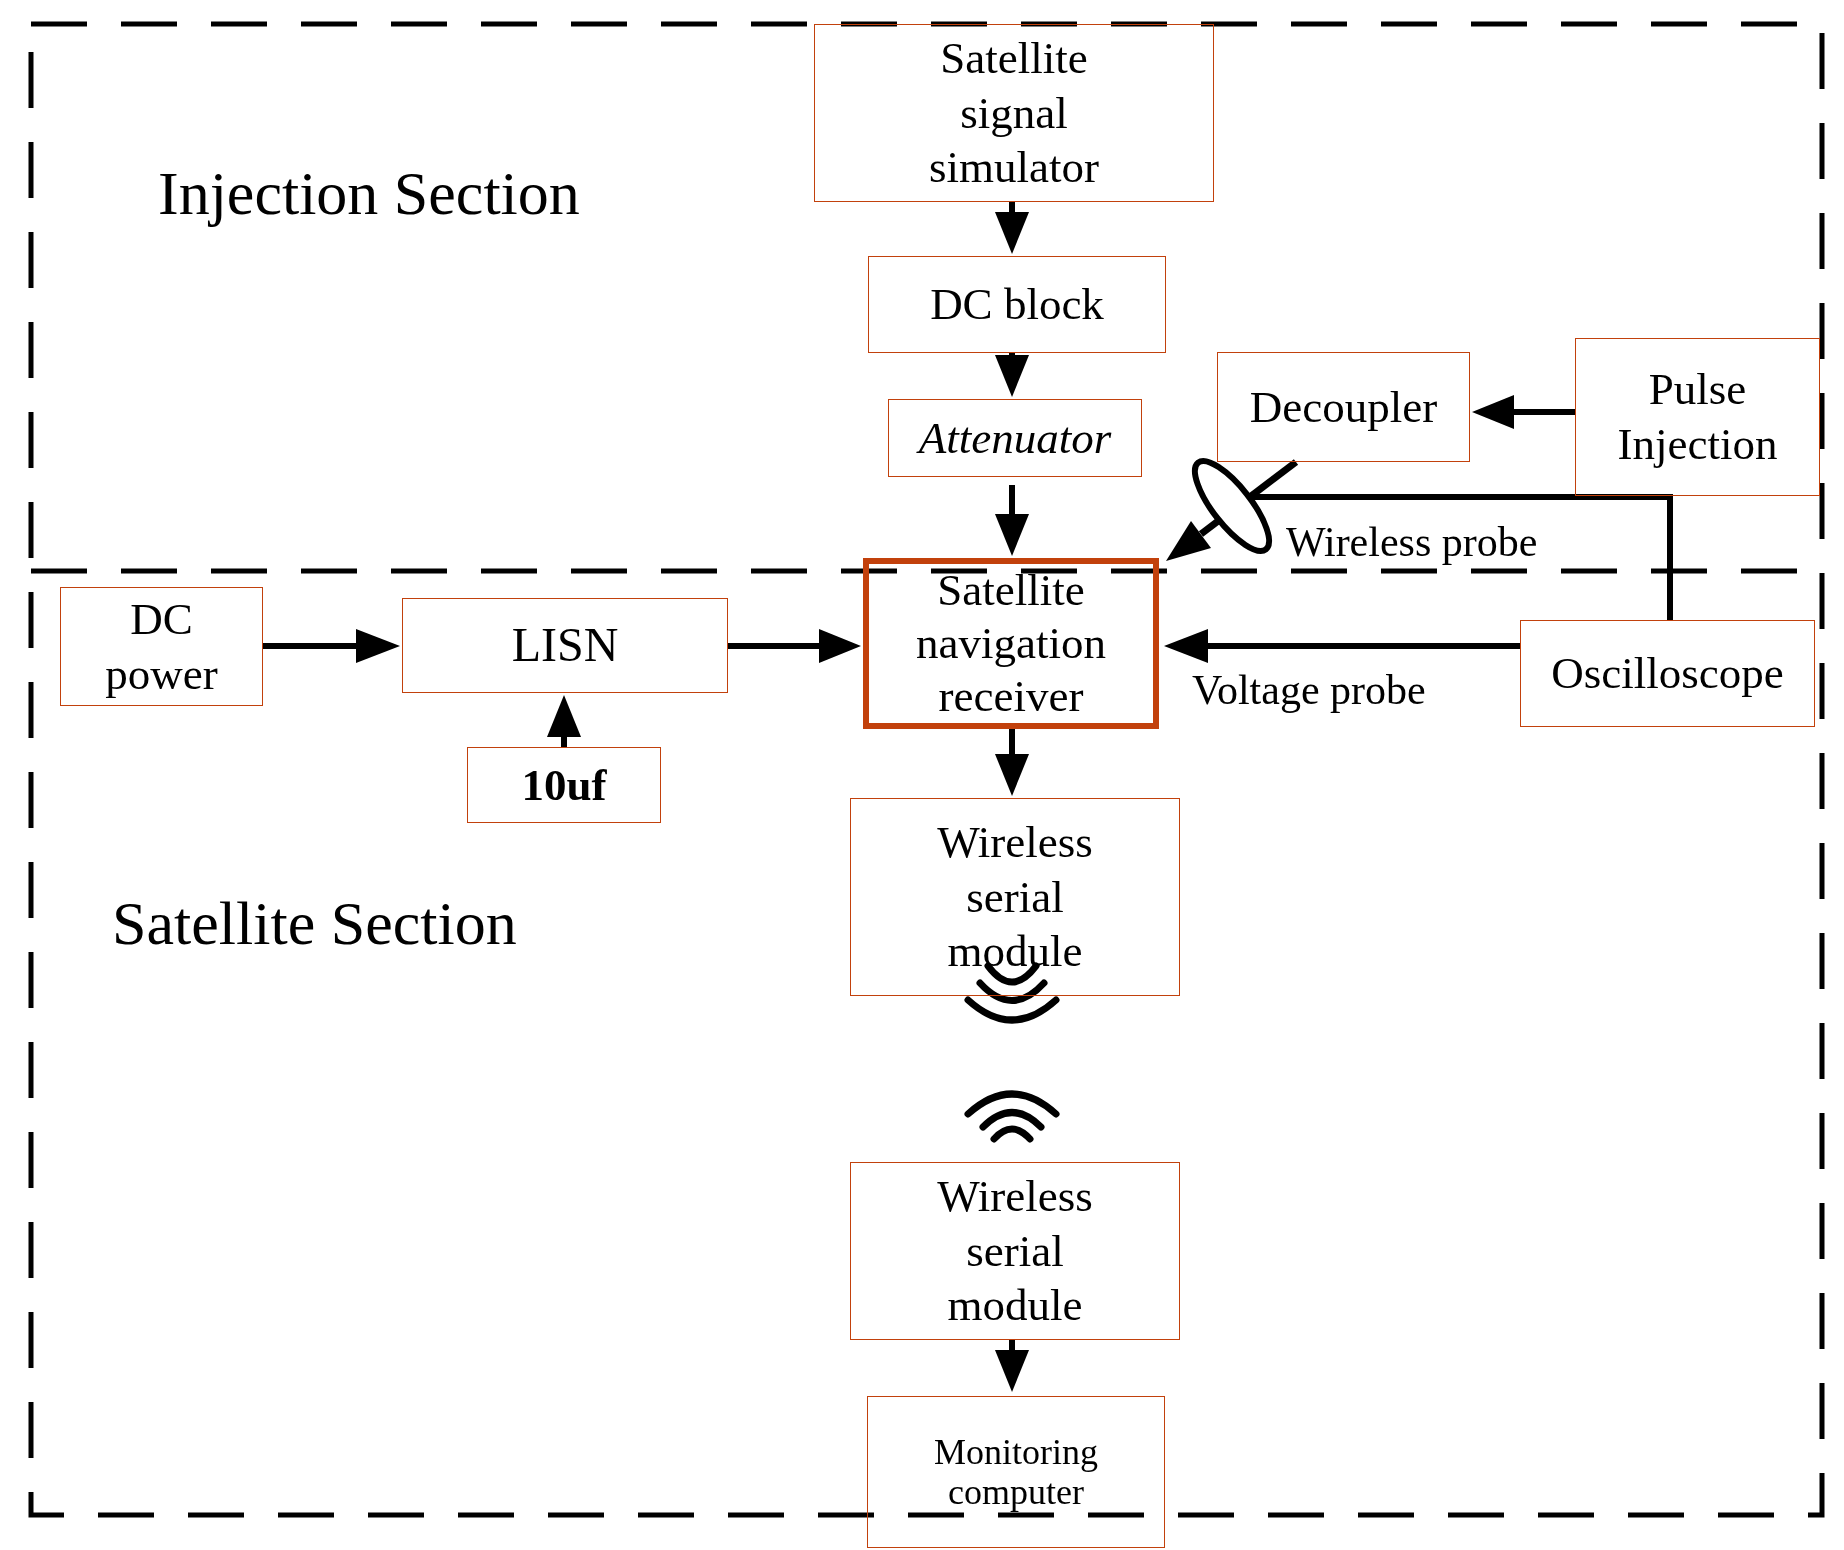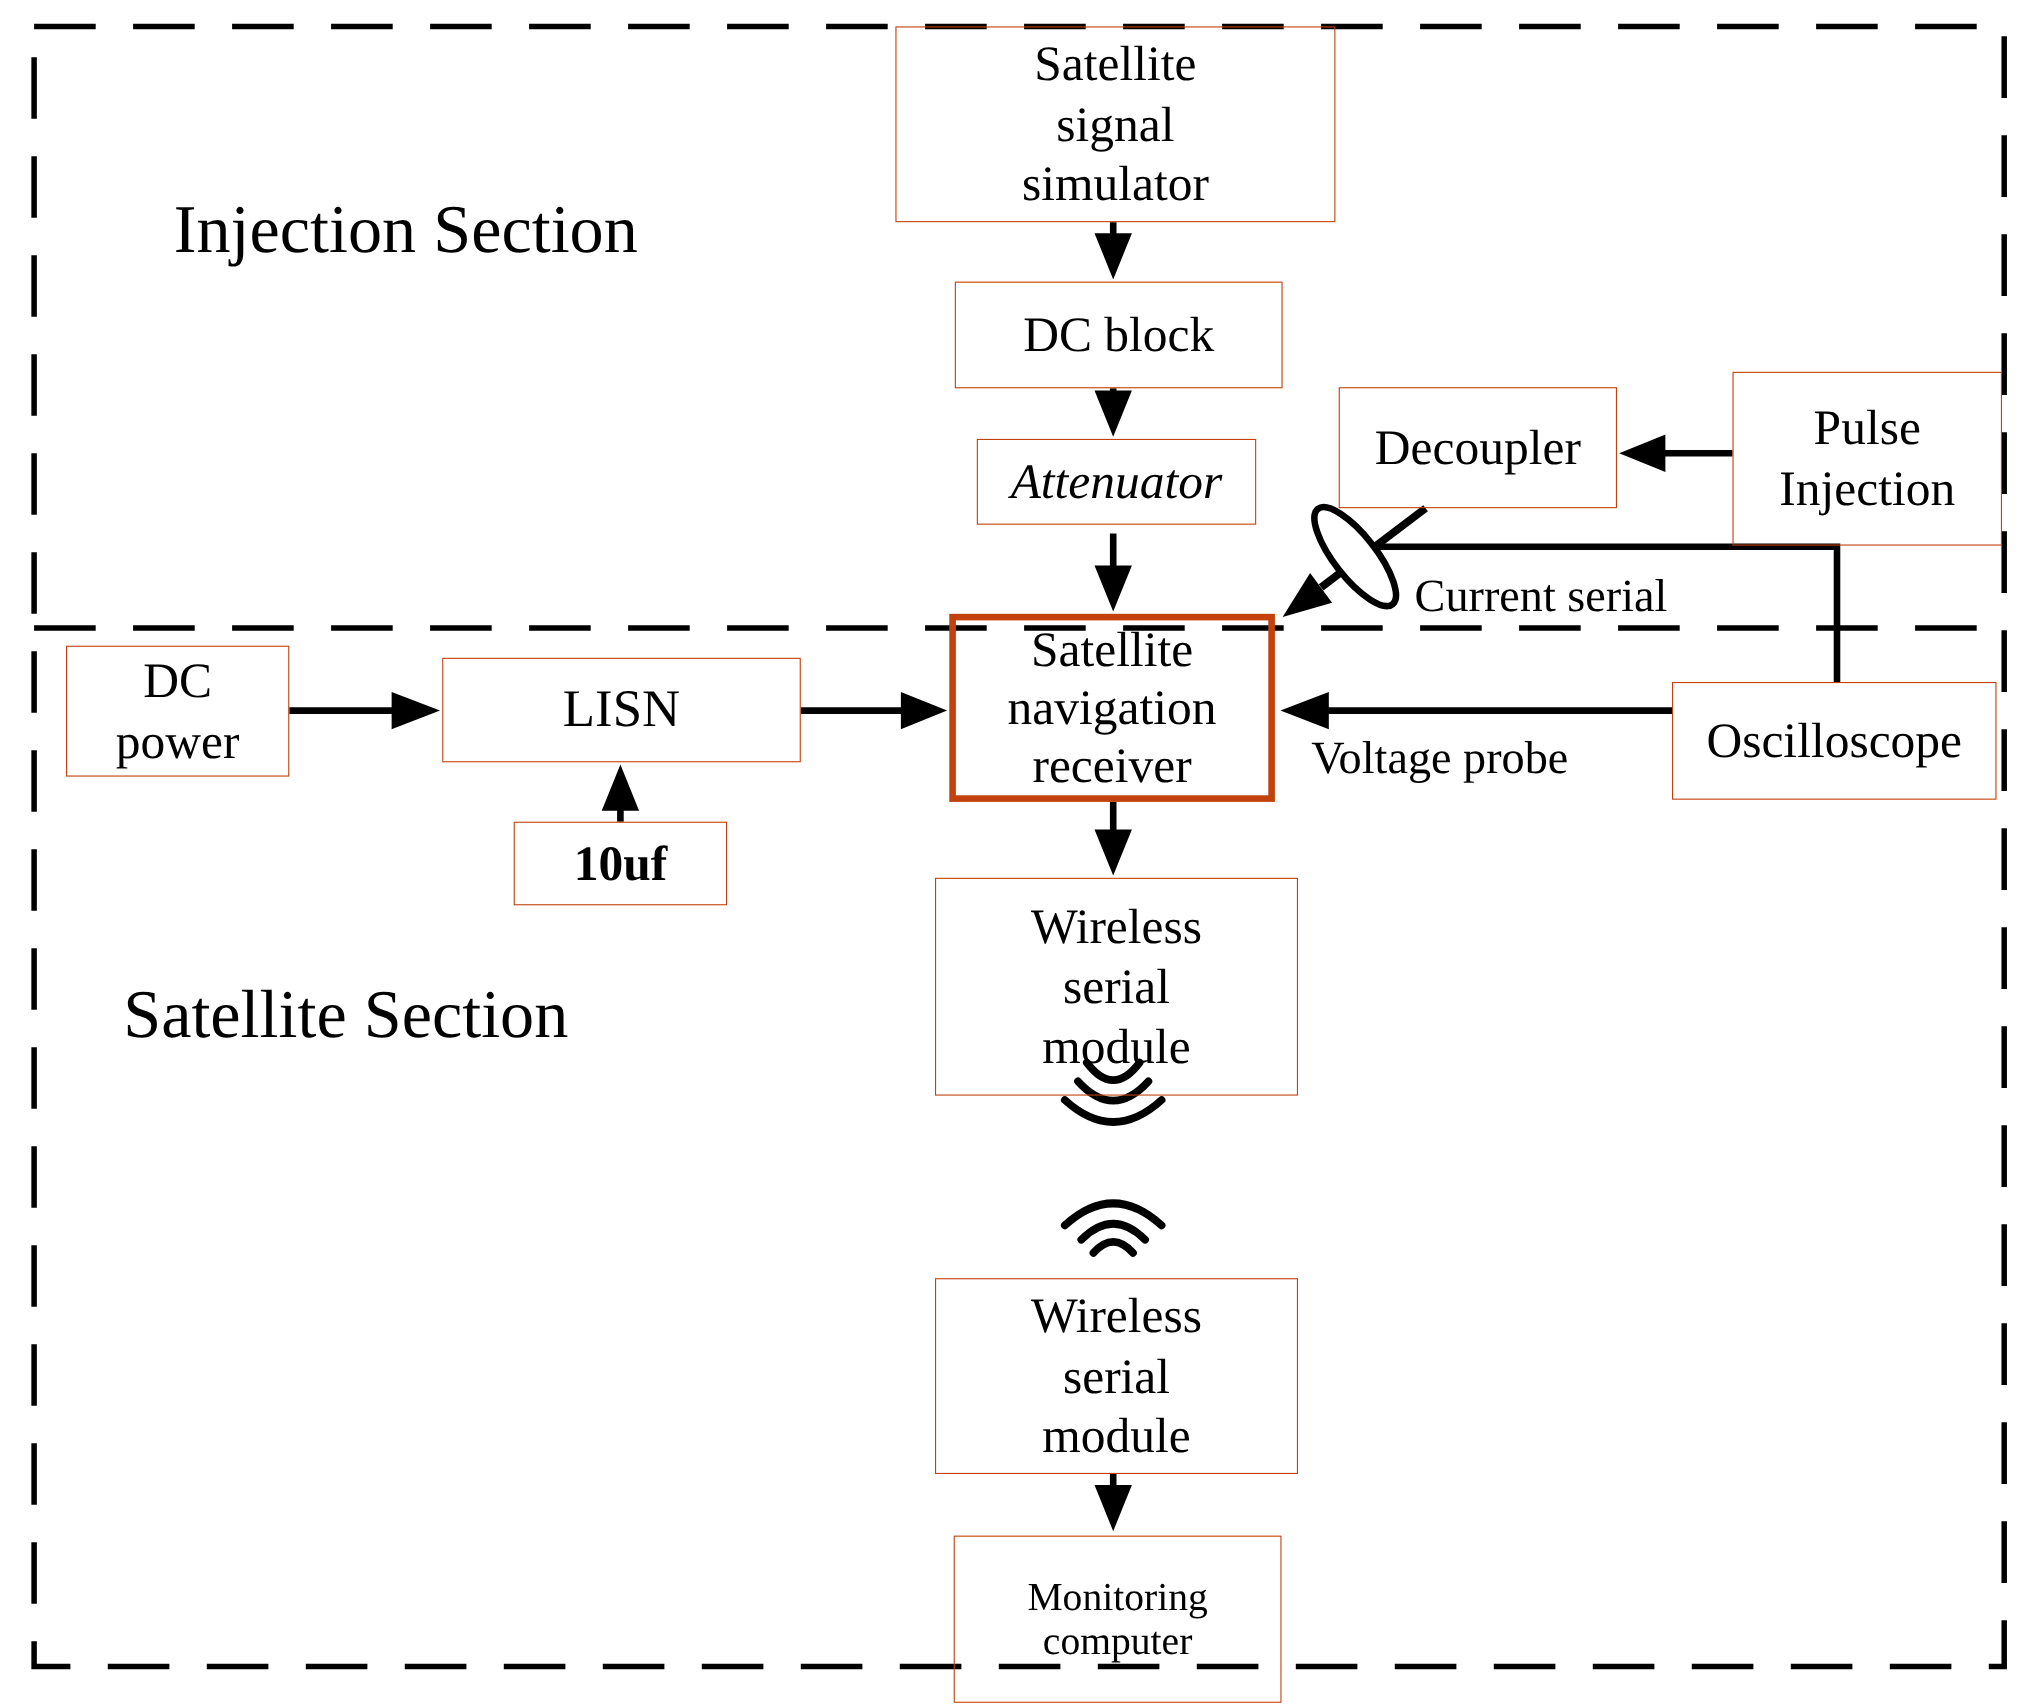--- a/index.html
+++ b/index.html
@@ -112,21 +112,21 @@
       <path d="M 980,983 Q 1012,1018 1044,983"></path>
       <path d="M 968,1000 Q 1012,1040 1056,1000"></path>
     </g>
     <g stroke="#000" stroke-width="7" fill="none" stroke-linecap="round">
       <path d="M 968,1114 Q 1012,1074 1056,1114"></path>
       <path d="M 983,1127 Q 1012,1098 1041,1127"></path>
       <path d="M 994,1139 Q 1012,1119 1030,1139"></path>
     </g>
   </svg>
 
-  <div class="section-label" style="left:158px; top:158px;margin-top:16px;">Injection Section</div>
+  <div class="section-label" style="left:158px; top:158px;">Injection Section</div>
   <div class="section-label" style="left:112px; top:888px;">Satellite Section</div>
 
   <div class="node" style="left:814px; top:24px;  width:400px; height:178px;">Satellite
 signal
 simulator</div>
 
   <div class="node" style="left:868px; top:256px; width:298px; height:97px;">DC block</div>
 
   <div class="node" style="left:888px; top:399px; width:254px; height:78px;font-style:italic;">Attenuator</div>
 
@@ -152,16 +152,16 @@
 serial
 module</div>
 
   <div class="node" style="left:850px; top:1162px; width:330px; height:178px;">Wireless
 serial
 module</div>
 
   <div class="node" style="left:867px; top:1396px; width:298px; height:152px; font-size:36px; line-height:1.12;">Monitoring
 computer</div>
 
-  <div class="edge-label" style="left:1286px; top:518px;">Current serial</div>
+  <div class="edge-label" style="left:1286px; top:518px;">Wireless probe</div>
   <div class="edge-label" style="left:1192px; top:666px;">Voltage probe</div>
 
 </div>
 
 </body></html>

